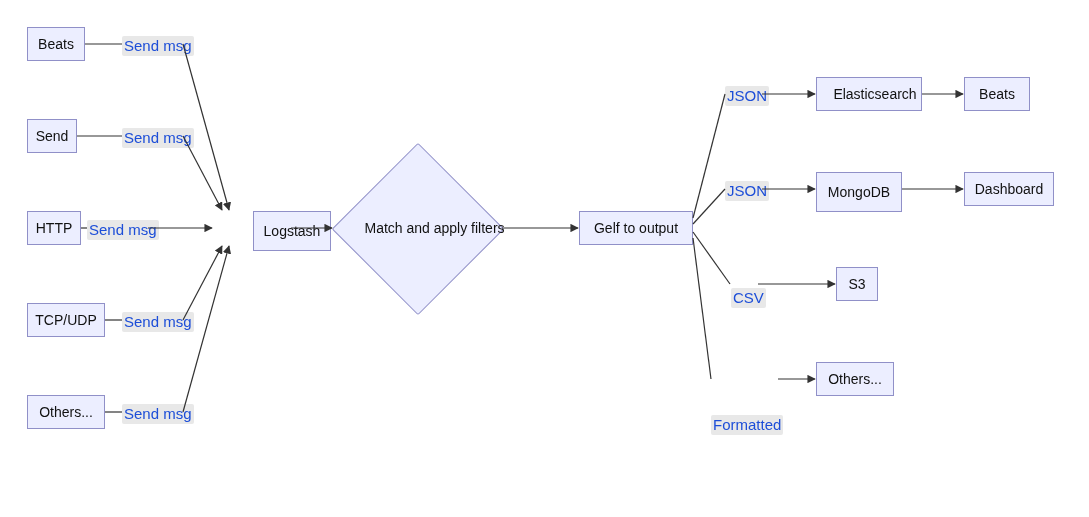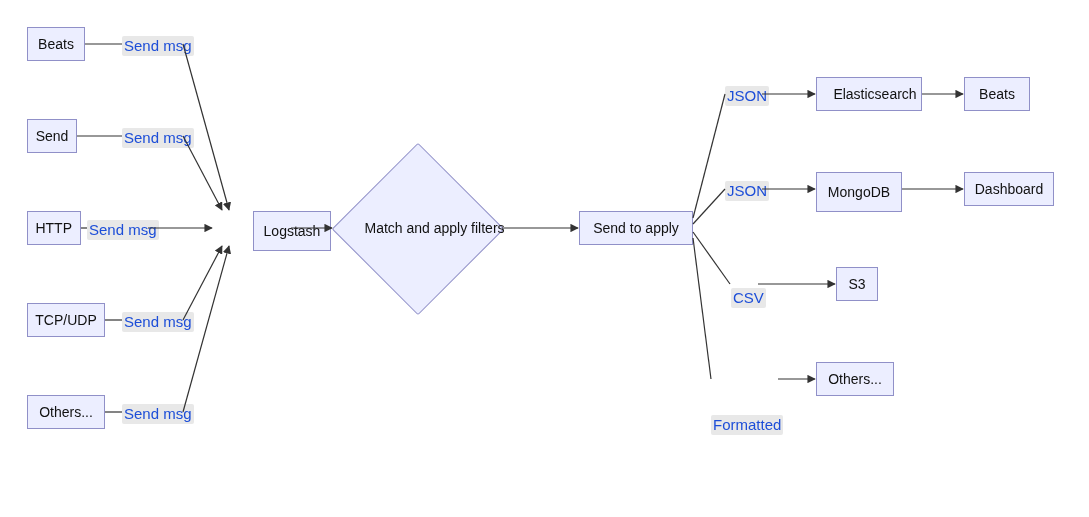--- a/index.html
+++ b/index.html
@@ -78,41 +78,41 @@
 </style>
 </head>
 <body>
 
 <div class="node" style="left:27px;top:27px;width:58px;height:34px;">
     <span>Beats</span>
   </div>
 <div class="node" style="left:27px;top:119px;width:50px;height:34px;">
     <span>Send</span>
   </div>
-<div class="node" style="left:27px;top:211px;width:54px;height:34px;justify-content:flex-end;">
+<div class="node" style="left:27px;top:211px;width:54px;height:34px;">
     <span>HTTP</span>
   </div>
 <div class="node" style="left:27px;top:303px;width:78px;height:34px;align-items:center;">
     <span>TCP/UDP</span>
   </div>
 <div class="node" style="left:27px;top:395px;width:78px;height:34px;">
     <span>Others...</span>
   </div>
 
 <div class="node" style="left:213px;top:211px;width:78px;height:40px;margin-left:40px;">
     <span>Logstash</span>
   </div>
 
 <div class="diamond" style="left:332px;top:143px;">
   <div class="diamond-shape"></div>
   <div class="diamond-label">Match and apply filters</div>
 </div>
 
 <div class="node" style="left:579px;top:211px;width:114px;height:34px;">
-    <span>Send to apply</span>
+    <span>Gelf to output</span>
   </div>
 
 <div class="node" style="left:816px;top:77px;width:106px;height:34px;padding-left:20px;">
     <span>Elasticsearch</span>
   </div>
 <div class="node" style="left:816px;top:172px;width:86px;height:40px;">
     <span>MongoDB</span>
   </div>
 <div class="node" style="left:836px;top:267px;width:42px;height:34px;">
     <span>S3</span>

